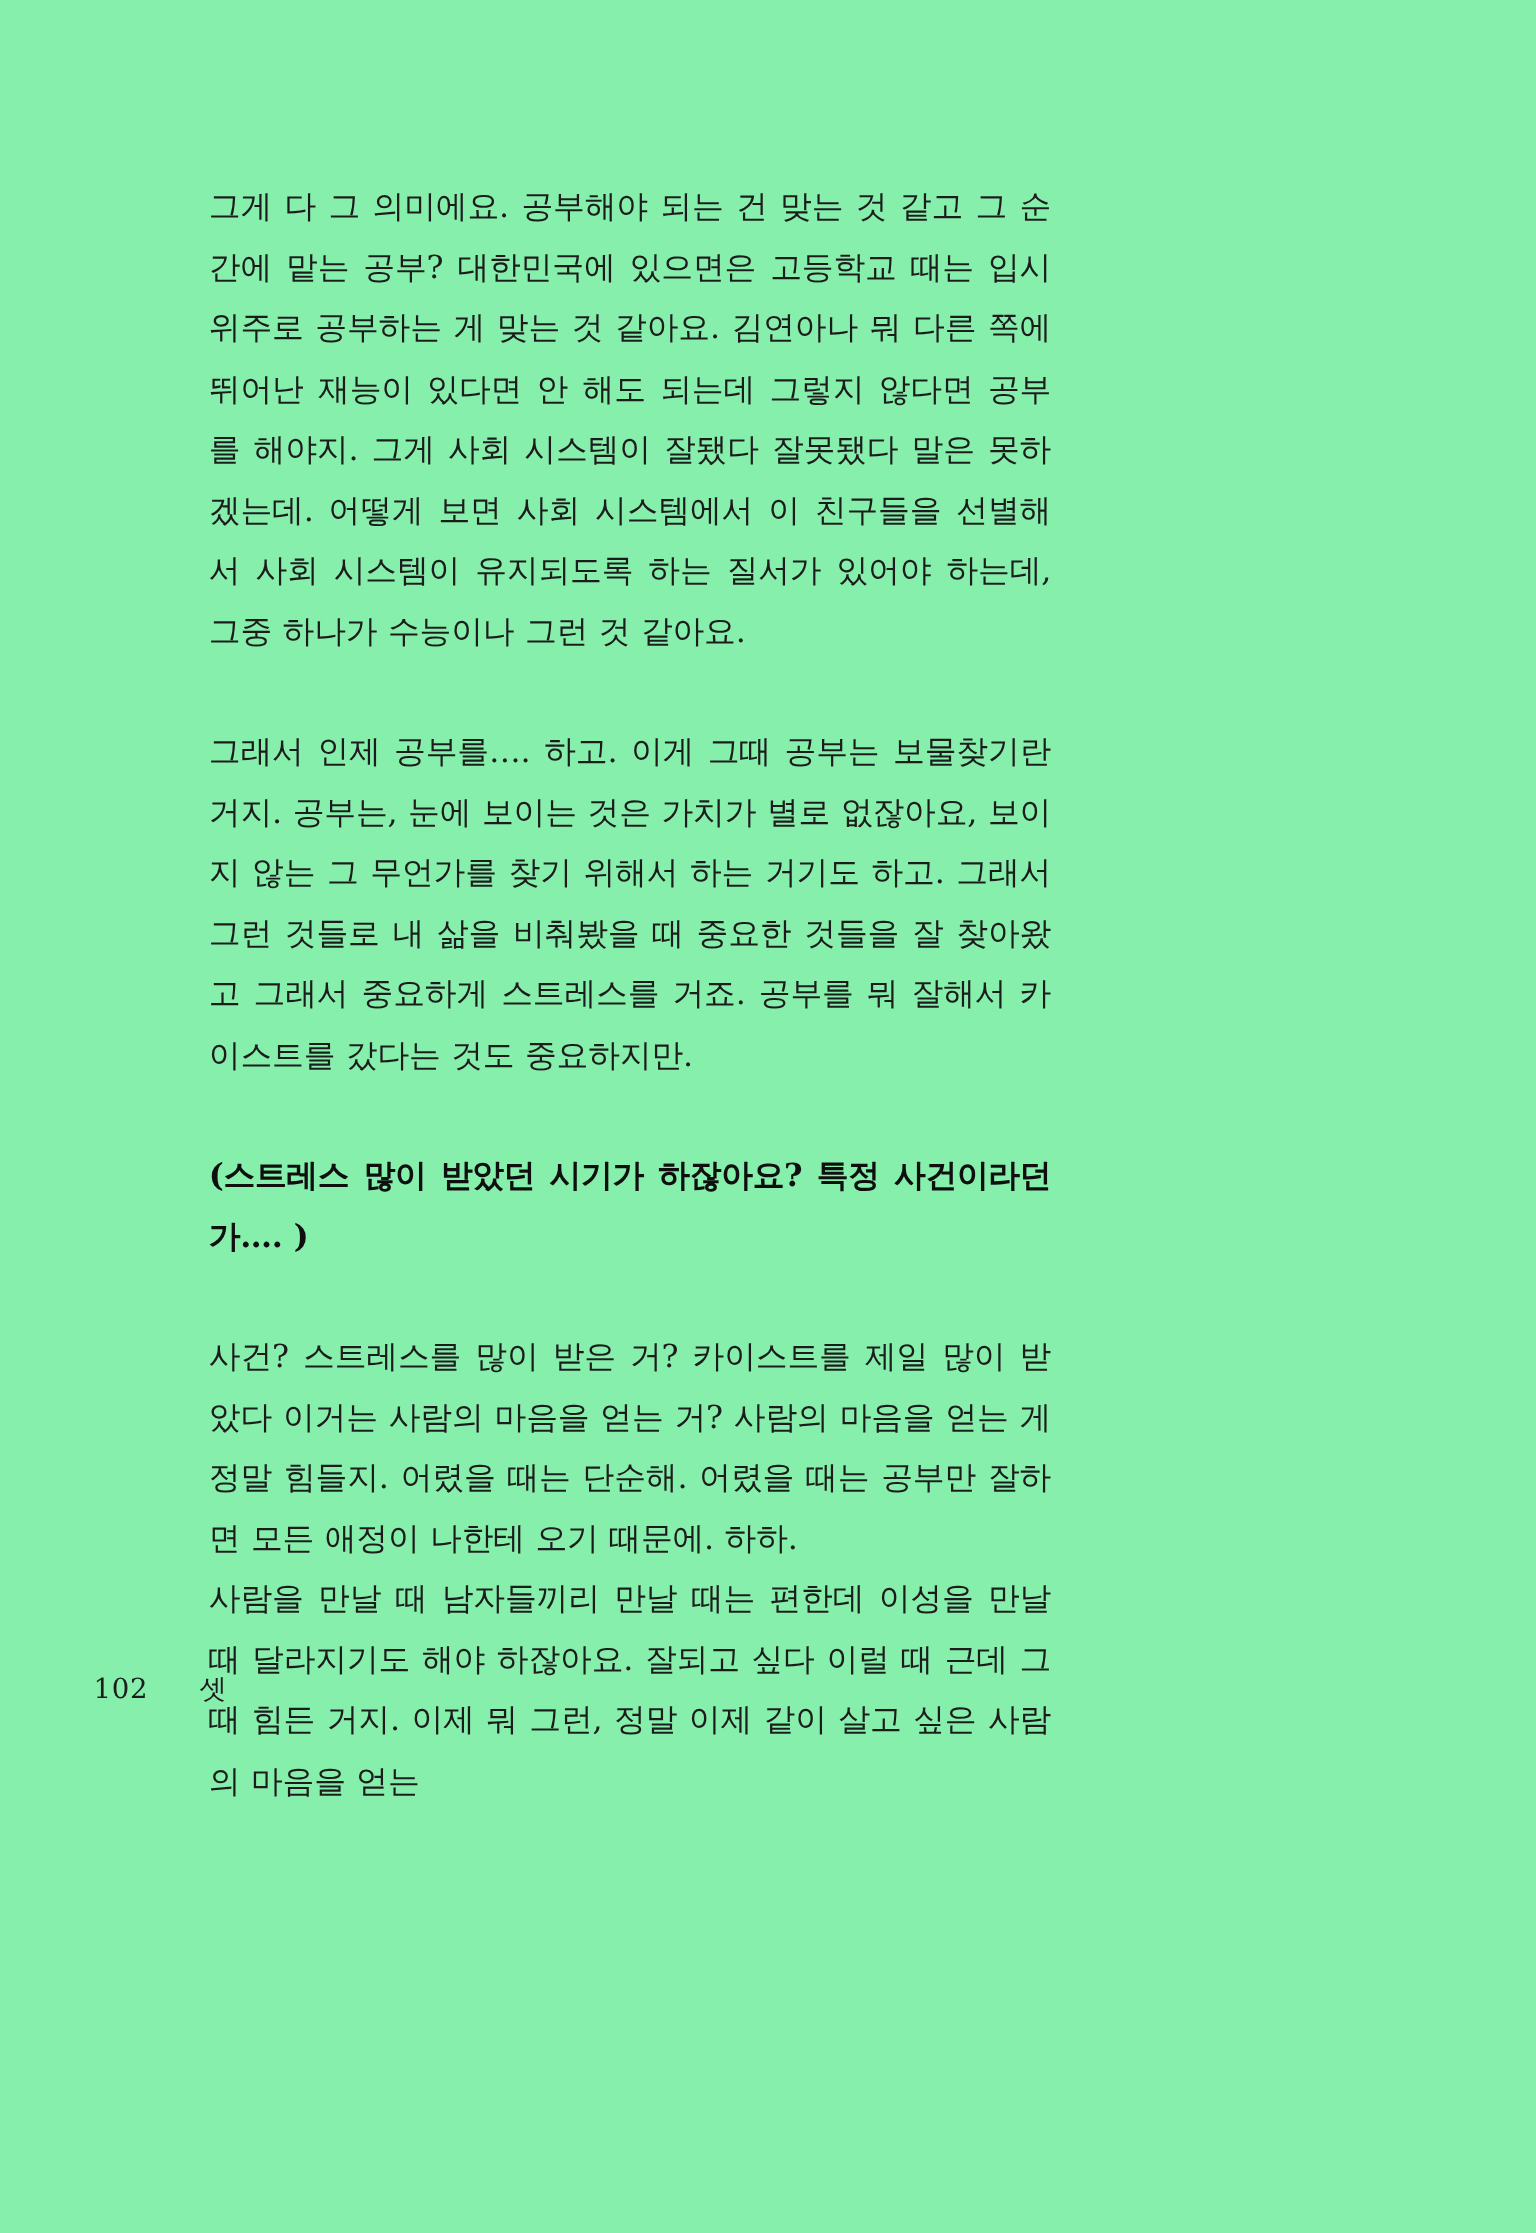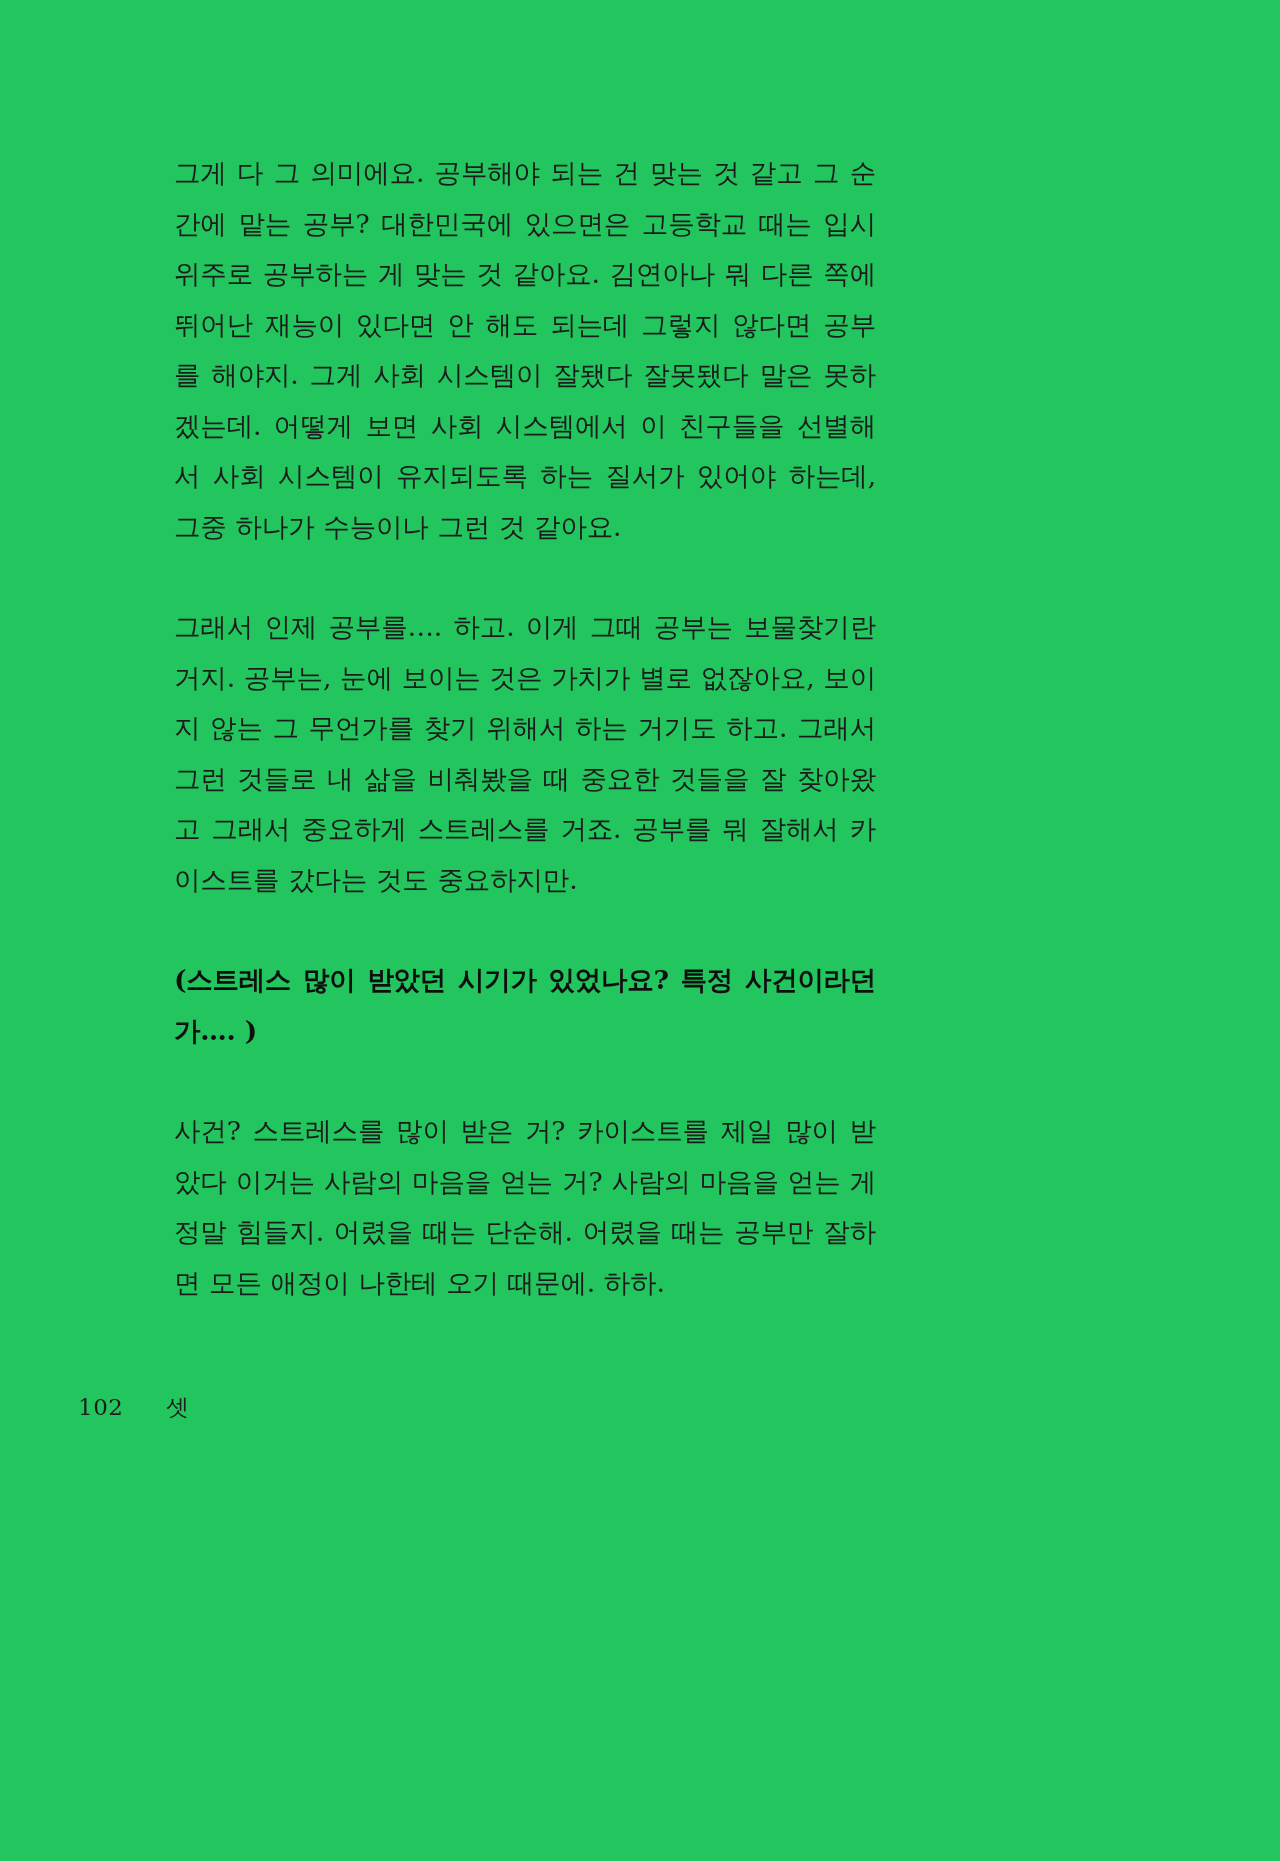--- a/index.html
+++ b/index.html
@@ -13,21 +13,21 @@
     position: relative;
     overflow: hidden;
     font-family: "DejaVu Serif", "Liberation Serif", serif;
     color: #1a1a1a;
     -webkit-font-smoothing: antialiased;
   }
 
   .page {
     position: absolute;
     inset: 0;
-    background: #22c55e;
+    background: #86efac;
   }
 
   .content {
     position: absolute;
     left: 174px;
     top: 148px;
     width: 702px;
   }
 
   .para {
@@ -87,24 +87,25 @@
 <body>
 
 <div class="page">
 
   <div class="content">
 
     <p class="para">그게 다 그 의미에요. 공부해야 되는 건 맞는 것 같고 그 순간에 맡는 공부? 대한민국에 있으면은 고등학교 때는 입시 위주로 공부하는 게 맞는 것 같아요. 김연아나 뭐 다른 쪽에 뛰어난 재능이 있다면 안 해도 되는데 그렇지 않다면 공부를 해야지. 그게 사회 시스템이 잘됐다 잘못됐다 말은 못하겠는데. 어떻게 보면 사회 시스템에서 이 친구들을 선별해서 사회 시스템이 유지되도록 하는 질서가 있어야 하는데, 그중 하나가 수능이나 그런 것 같아요.</p>
 
     <p class="para">그래서 인제 공부를…. 하고. 이게 그때 공부는 보물찾기란 거지. 공부는, 눈에 보이는 것은 가치가 별로 없잖아요, 보이지 않는 그 무언가를 찾기 위해서 하는 거기도 하고. 그래서 그런 것들로 내 삶을 비춰봤을 때 중요한 것들을 잘 찾아왔고 그래서 중요하게 스트레스를 거죠. 공부를 뭐 잘해서 카이스트를 갔다는 것도 중요하지만.</p>
 
-    <p class="para question last-line-left">(스트레스 많이 받았던 시기가 있었나요? 특정 사건이라던가…. )</p>
+    <p class="para question last-line-left">(스트레스 많이 받았던 시기가 하잖아요? 특정 사건이라던가…. )</p>
 
     <p class="para tight last-line-left">사건? 스트레스를 많이 받은 거? 카이스트를 제일 많이 받았다 이거는 사람의 마음을 얻는 거? 사람의 마음을 얻는 게 정말 힘들지. 어렸을 때는 단순해. 어렸을 때는 공부만 잘하면 모든 애정이 나한테 오기 때문에. 하하.</p>
 
+    <p class="para tight last-line-left">사람을 만날 때 남자들끼리 만날 때는 편한데 이성을 만날 때 달라지기도 해야 하잖아요. 잘되고 싶다 이럴 때 근데 그때 힘든 거지. 이제 뭐 그런, 정말 이제 같이 살고 싶은 사람의 마음을 얻는</p>
 
   </div>
 
   <div class="footer">
     <span class="page-number">102</span>
     <span class="chapter-label">셋</span>
   </div>
 
 </div>
 

